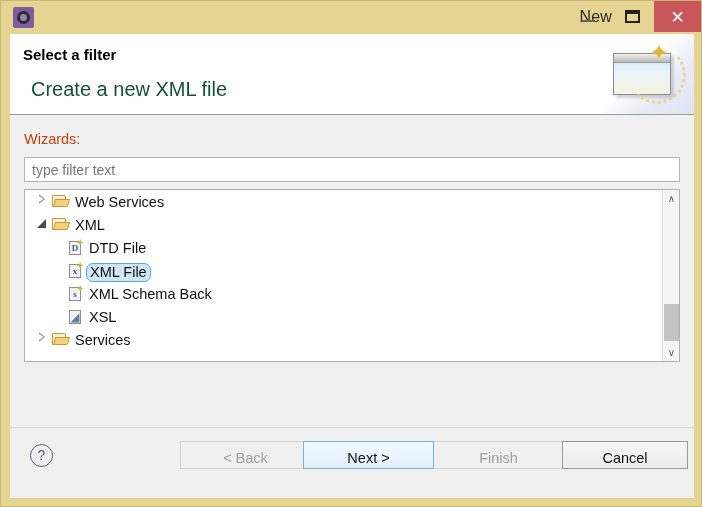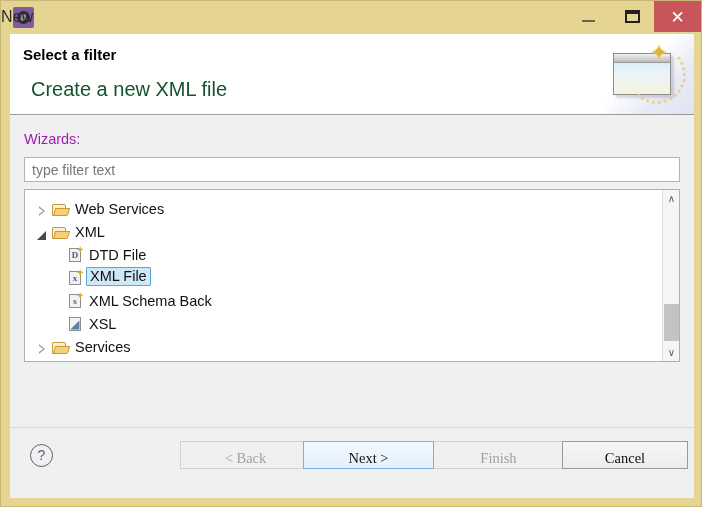--- a/index.html
+++ b/index.html
@@ -49,21 +49,21 @@
     width: 13px; height: 13px;
     border-radius: 50%;
     border: 3px solid #2e2b36;
     box-sizing: border-box;
     background: #8e8aa0;
   }
   .title-text {
     position: absolute;
     left: 0; top: 7px;
     width: 611px;
-    text-align: left;
+    text-align: right;
     font-size: 16px;
     color: #2b2b2b;
     letter-spacing: .2px;
   }
   .win-btn {
     position: absolute;
     top: 0;
     height: 31px;
     display: flex;
     align-items: center;
@@ -176,21 +176,21 @@
     position: absolute;
     left: 9px; top: 114px;
     width: 684px;
     height: 312px;
     background: #f0f0f0;
   }
   .lbl-wizards {
     position: absolute;
     left: 14px; top: 16px;
     font-size: 14.5px;
-    color: #a21caf;
+    color: #c2410c;
   }
   .filter-input {
     position: absolute;
     left: 14px; top: 42px;
     width: 656px; height: 25px;
     box-sizing: border-box;
     border: 1px solid #b3b3b3;
     background: #ffffff;
     font-family: "Liberation Sans", sans-serif;
     font-size: 14px;
@@ -212,21 +212,21 @@
   }
   .tree {
     position: absolute;
     left: 0; top: 4px;
     right: 18px;
   }
   .tree-row {
     position: relative;
     height: 23px;
     display: flex;
-    align-items: flex-end;
+    align-items: flex-start;
     font-size: 14.5px;
     color: #111111;
     white-space: nowrap;
   }
   .twisty {
     width: 11px; height: 11px;
     margin-right: 4px;
     flex: 0 0 auto;
     position: relative;
   }
@@ -321,21 +321,21 @@
   .fileicon.xsl .glyph {
     color: #5b7fa6;
     font-size: 11px;
   }
   .row-label { padding-right: 2px; }
   .tree-row.selected .row-label {
     background: #cfe8f8;
     border: 1px solid #5ca7d8;
     margin-left: -3px;
     padding: 0px 3px 1px 3px;
-    border-radius: 1px;
+    border-radius: 7px;
   }
   .indent-1 { padding-left: 12px; }
   .indent-2 { padding-left: 44px; }
 
   
   .vscroll {
     position: absolute;
     right: 0; top: 0;
     width: 17px; height: 171px;
     background: #f5f5f5;
@@ -381,21 +381,21 @@
     line-height: 21px;
     text-align: center;
     font-family: "Liberation Sans", sans-serif;
     box-sizing: border-box;
   }
   .dlg-btn {
     position: absolute;
     top: 13px;
     height: 28px;
     box-sizing: border-box;
-    font-family: Liberation Serif, serif;
+    font-family: Liberation Sans, sans-serif;
     font-size: 14.5px;
     background: #f0f0f0;
     border: 1px solid #d2d2d2;
     color: #a0a0a0;
     cursor: default;
     padding: 8px;
   }
   .dlg-btn.back   { left: 170px; width: 131px; }
   .dlg-btn.next   {
     left: 293px; width: 131px;

